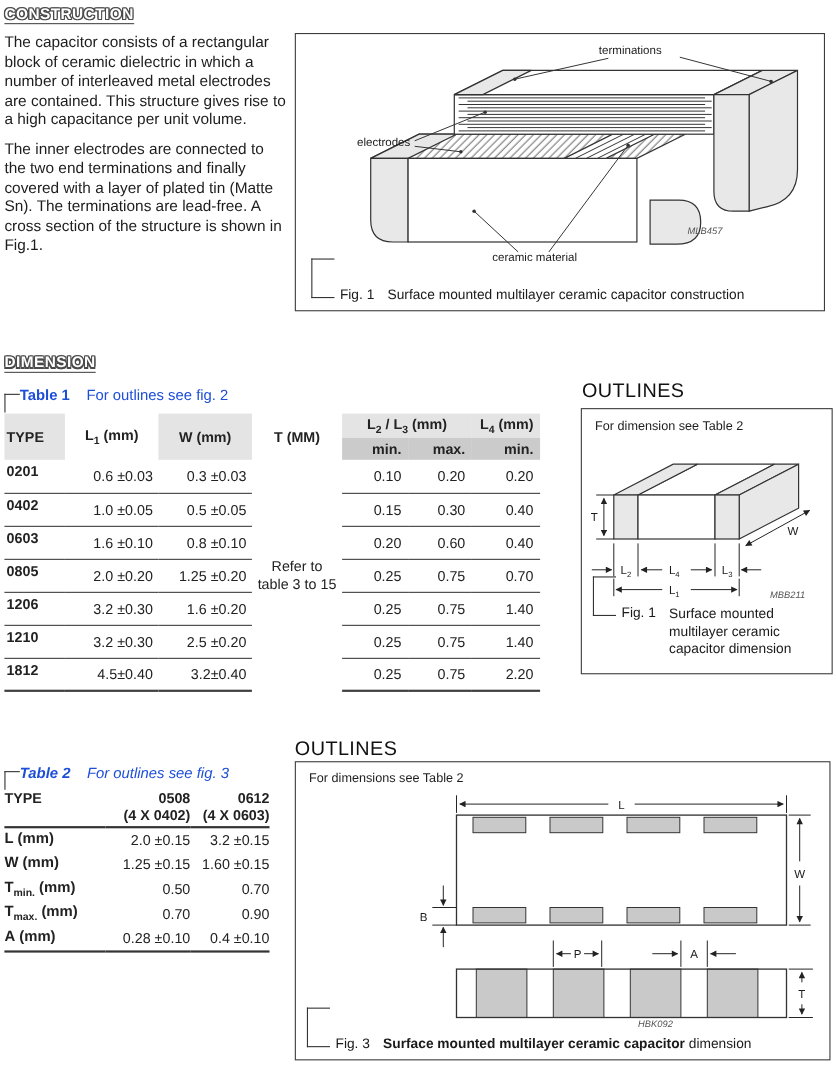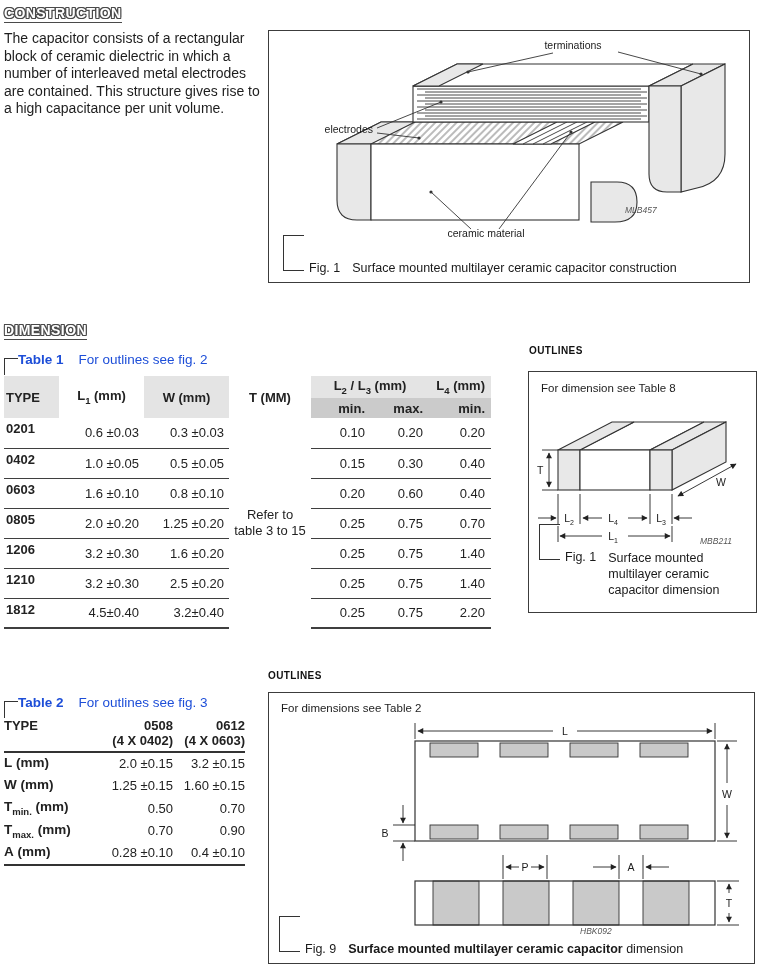--- a/index.html
+++ b/index.html
@@ -12,21 +12,21 @@
 
   
   .hollow {
     font-size:14px; font-weight:700; letter-spacing:.4px;
     color:#ffffff;
     text-shadow:-1px -1px 0 #4a4a4a,1px -1px 0 #4a4a4a,-1px 1px 0 #4a4a4a,
                  1px 1px 0 #4a4a4a,0 -1px 0 #4a4a4a,0 1px 0 #4a4a4a,
                 -1px 0 0 #4a4a4a,1px 0 0 #4a4a4a;
     display:inline-block; border-bottom:1.5px solid #4a4a4a; padding-bottom:1px;
   }
-  .outlines-h { font-size:10px; font-weight:700; letter-spacing:.4px; color:#111; }
+  .outlines-h { font-size:18px; font-weight:400; letter-spacing:.4px; color:#111; }
 
   #construction-text { left:4px; top:30px; width:257px; }
   #construction-text p { margin:0 0 9px 0; font-size:14px; line-height:17.5px; color:#1d1d1d; }
 
   .fig-box { position:absolute; border:1.4px solid #3c3c3c; background:#fff; }
   .fig-note { position:absolute; font-size:11.5px; color:#1d1d1d; }
 
   .fig-caption { position:absolute; font-size:12.5px; color:#1a1a1a; display:flex; padding-left:26px; }
   .fig-caption::before {
     content:""; position:absolute; left:0; top:-26px; width:20px; height:34px;
@@ -75,20 +75,21 @@
   svg .wm { font-style:italic; font-size:8.5px; fill:#555; }
 </style>
 </head>
 <body>
 
 <div class="abs" style="left:4px; top:4px;">
   <span class="hollow">CONSTRUCTION</span>
 </div>
 <div id="construction-text" class="abs">
   <p>The capacitor consists of a rectangular block of ceramic dielectric in which a number of interleaved metal electrodes are contained. This structure gives rise to a high capacitance per unit volume.</p>
+  <p>The inner electrodes are connected to the two end terminations and finally covered with a layer of plated tin (Matte Sn). The terminations are lead-free. A cross section of the structure is shown in Fig.1.</p>
 </div>
 
 <div class="fig-box" id="fig1-box" style="left:268px; top:30px; width:480px; height:251px;">
   <svg class="abs" style="left:4px; top:5px;" width="470" height="208" viewBox="0 0 470 208">
     <defs>
       <pattern id="hatchD" patternUnits="userSpaceOnUse" width="5" height="5" patternTransform="rotate(45)">
         <line x1="1" y1="0" x2="1" y2="5" stroke="#555" stroke-width="0.8"></line>
       </pattern>
     </defs>
     <g stroke="#333" stroke-width="1.1">
@@ -245,21 +246,21 @@
       <td class="numL ba">3.2±0.40</td>
       <td class="r ba">0.25</td>
       <td class="r ba">0.75</td>
       <td class="r ba">2.20</td>
     </tr>
   </tbody>
 </table>
 
 <div class="abs outlines-h" style="left:529px; top:345px;">OUTLINES</div>
 <div class="fig-box" id="fig2-box" style="left:528px; top:371px; width:227px; height:240px;">
-  <div class="fig-note" style="left:12px; top:10px;">For dimension see Table 8</div>
+  <div class="fig-note" style="left:12px; top:10px;">For dimension see Table 2</div>
   <svg class="abs" style="left:3px; top:32px;" width="220" height="150" viewBox="0 0 220 150">
     <defs>
       <marker id="ar2" viewBox="0 0 10 10" refX="9" refY="5" markerWidth="8.5" markerHeight="6.5" orient="auto-start-reverse">
         <path d="M0,0 L10,5 L0,10 z" fill="#222"></path>
       </marker>
     </defs>
     <g stroke="#333" stroke-width="1.1">
       <polygon points="48,46 102,18 172,18 118,46" fill="#ffffff"></polygon>
       <polygon points="26,46 80,18 102,18 48,46" fill="#e8e8e8"></polygon>
       <polygon points="118,46 172,18 194,18 140,46" fill="#e8e8e8"></polygon>
@@ -293,21 +294,21 @@
     <text x="129" y="118" text-anchor="middle"><tspan>L</tspan><tspan dy="2.5" style="font-size:7px">3</tspan></text>
     <text x="81" y="136" text-anchor="middle"><tspan>L</tspan><tspan dy="2.5" style="font-size:7px">1</tspan></text>
     <text x="168" y="140" class="wm">MBB211</text>
   </svg>
   <div class="fig-caption" style="left:10px; bottom:14px;">
     <span class="cap-label">Fig. 1</span>
     <span style="width:148px; line-height:16px;">Surface mounted multilayer ceramic capacitor dimension</span>
   </div>
 </div>
 
-<div class="tbl-caption" style="left:4px; top:695px;">
+<div class="tbl-caption" style="left:4px; top:695px;font-style:italic;">
   <span class="cap-label">Table 2</span><span>For outlines see fig. 3</span>
 </div>
 
 <table id="table2" class="abs" style="left:4px; top:718px; width:241px;">
   <colgroup>
       <col style="width:92px">
       <col style="width:77px">
       <col style="width:72px">
     </colgroup>
   <thead>
@@ -414,16 +415,16 @@
     </g>
     <text x="290" y="16" text-anchor="middle">L</text>
     <text x="452" y="79" text-anchor="middle">W</text>
     <text x="110" y="118" text-anchor="middle">B</text>
     <text x="250" y="152" text-anchor="middle">P</text>
     <text x="356" y="152" text-anchor="middle">A</text>
     <text x="454" y="188" text-anchor="middle">T</text>
     <text x="305" y="215" class="wm">HBK092</text>
   </svg>
   <div class="fig-caption" style="left:10px; bottom:7px;">
-    <span class="cap-label">Fig. 9</span>
+    <span class="cap-label">Fig. 3</span>
     <span><b>Surface mounted multilayer ceramic capacitor</b>&nbsp;<span>dimension</span></span>
   </div>
 </div>
 
 </body></html>

